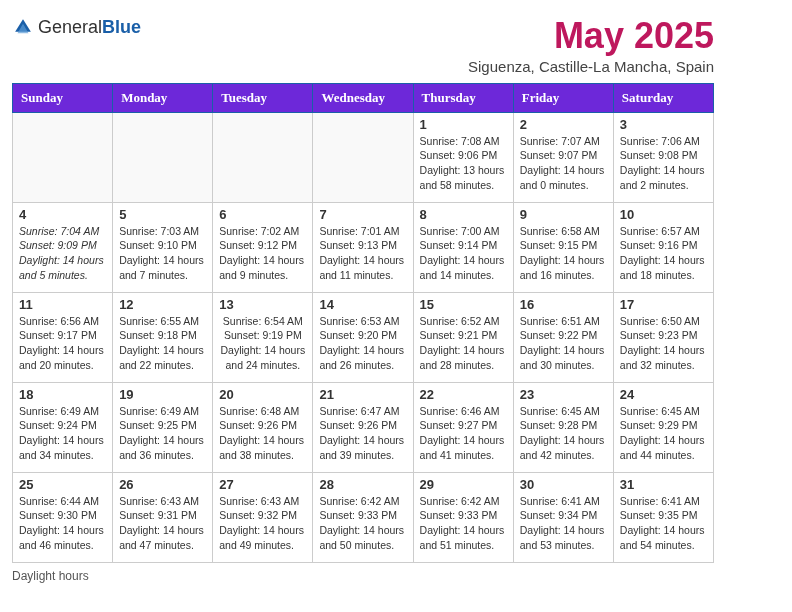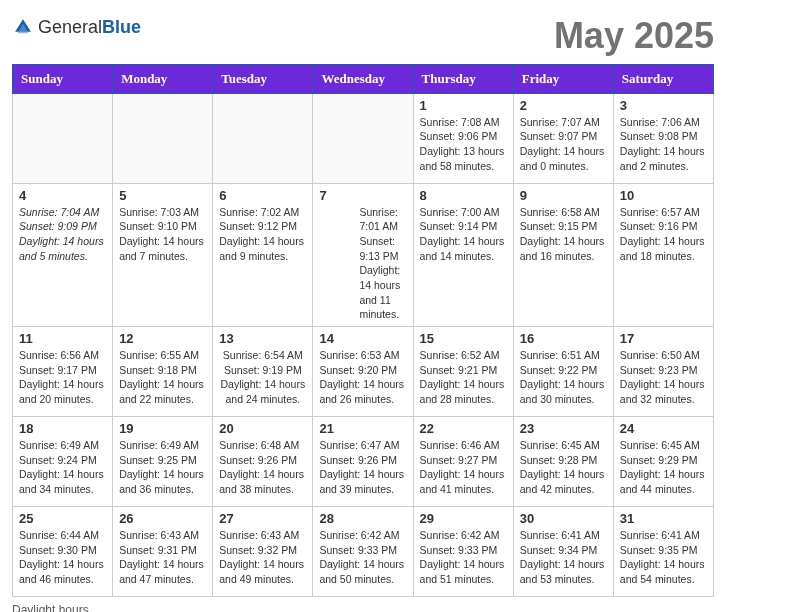--- a/index.html
+++ b/index.html
@@ -4,21 +4,21 @@
   <style>
     * { box-sizing: border-box; margin: 0; padding: 0; }
     body { font-family: Arial, sans-serif; background: #fff; width: 792px; min-height: 612px; }
     .page { width: 726px; padding: 16px 12px; }
     .header-row { display: flex; align-items: flex-start; justify-content: space-between; margin-bottom: 8px; }
     .logo { display: flex; align-items: center; gap: 4px; }
     .logo-text-general { font-size: 18px; color: #333; font-weight: normal; }
     .logo-text-blue { font-size: 18px; color: #1a5fa8; font-weight: bold; }
     .logo-icon { width: 22px; height: 22px; }
     .title-block { text-align: right; }
-    .month-title { font-size: 36px; color: #737373; font-weight: bold; line-height: 1.1; }
+    .month-title { font-size: 36px; color: #be185d; font-weight: bold; line-height: 1.1; }
     .location { font-size: 15px; color: #444; margin-top: 2px; }
     .calendar { width: 100%; border-collapse: collapse; border: 1px solid #ccc; }
     .calendar th { background: #6d28d9; color: #fff; text-align: left; padding: 6px 8px; font-size: 13px; border: 1px solid #1a5fa8; font-family: Liberation Serif, serif; }
     .calendar td { vertical-align: top; border: 1px solid #ccc; padding: 4px 6px; width: calc(100%/7); min-height: 80px; }
     .day-num { font-size: 13px; font-weight: bold; color: #333; margin-bottom: 2px; }
     .day-info { font-size: 10.5px; color: #333; line-height: 1.4; }
     .empty { background: #f9f9f9; }
     tr.week-row td { height: 90px; }
     .footer-note { margin-top: 6px; font-size: 12px; color: #555; }
   </style>
@@ -31,20 +31,21 @@
       <svg class="logo-icon" viewBox="0 0 28 28" xmlns="http://www.w3.org/2000/svg">
         <polygon points="14,4 24,20 4,20" fill="#1a5fa8"></polygon>
         <polygon points="14,10 21,22 7,22" fill="#5b9bd5" opacity="0.7"></polygon>
       </svg>
       <div>
         <span class="logo-text-general">General</span><span class="logo-text-blue">Blue</span>
       </div>
     </div>
     <div class="title-block">
       <div class="month-title">May 2025</div>
+      <div class="location">Siguenza, Castille-La Mancha, Spain</div>
     </div>
   </div>
 
   <table class="calendar">
     <thead>
       <tr>
         <th>Sunday</th>
         <th>Monday</th>
         <th>Tuesday</th>
         <th>Wednesday</th>
@@ -98,21 +99,21 @@
           </td>
           <td>
             <div class="day-num">6</div>
             <div class="day-info" style="white-space: pre-line;">Sunrise: 7:02 AM
 Sunset: 9:12 PM
 Daylight: 14 hours
 and 9 minutes.</div>
           </td>
           <td>
             <div class="day-num">7</div>
-            <div class="day-info" style="white-space: pre-line; margin-left: 40px;">Sunrise: 7:01 AM
+            <div class="day-info" style="white-space: pre-line;">Sunrise: 7:01 AM
 Sunset: 9:13 PM
 Daylight: 14 hours
 and 11 minutes.</div>
           </td>
           <td>
             <div class="day-num">8</div>
             <div class="day-info" style="white-space: pre-line;">Sunrise: 7:00 AM
 Sunset: 9:14 PM
 Daylight: 14 hours
 and 14 minutes.</div>

